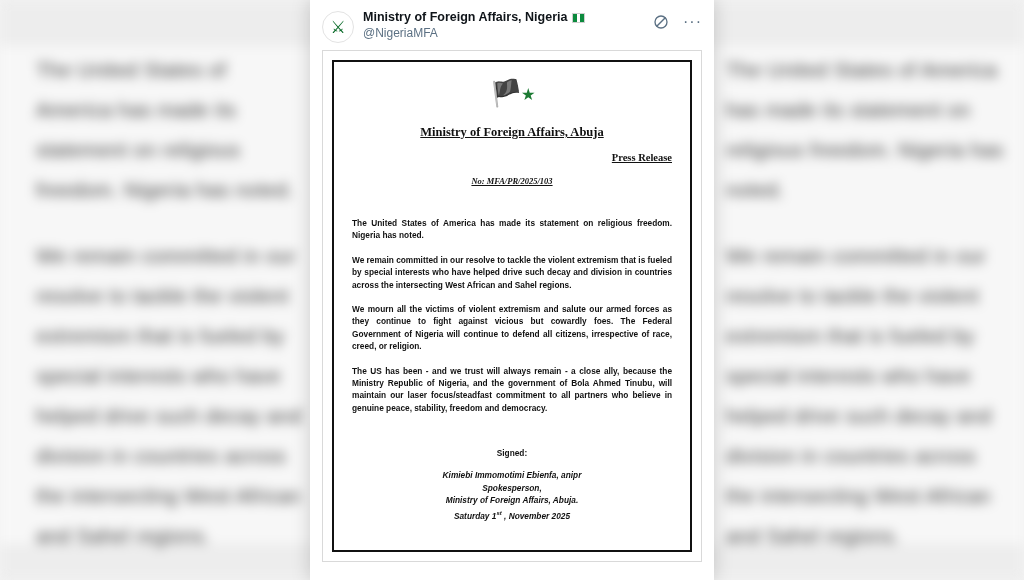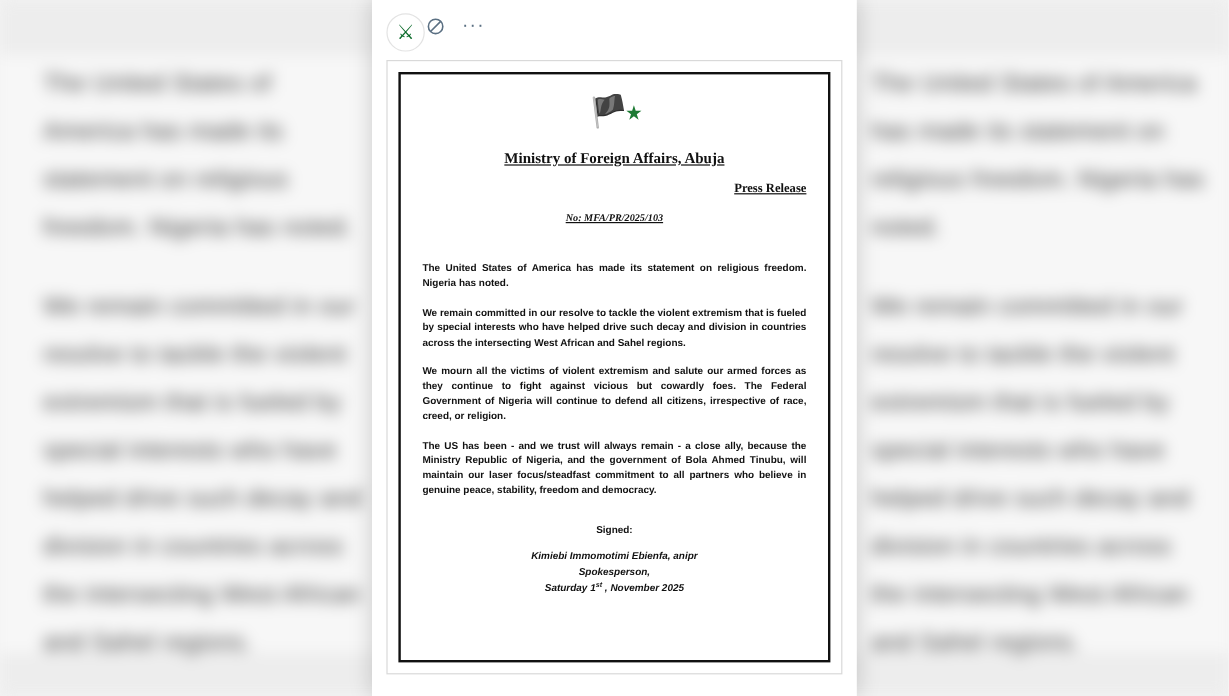--- a/index.html
+++ b/index.html
@@ -215,21 +215,21 @@
     margin: 0 0 12px 0;
     font-family: "Liberation Sans", sans-serif;
     font-size: 8.3px;
     line-height: 12.4px;
     color: #111;
     text-align: justify;
     font-weight: bold;
   }
 
   .sig-block {
-    margin-top: 22px;
+    margin-top: 34px;
     text-align: center;
   }
   .sig-lead {
     font-family: "Liberation Sans", sans-serif;
     font-size: 8.3px;
     font-weight: bold;
     color: #111;
     margin-bottom: 11px;
   }
   .sig-block .sig-line {
@@ -264,20 +264,27 @@
     </div>
   </div>
 
   <div class="card">
 
     <div class="card-header">
       <div class="avatar">
         <span class="eagle">⚔</span>
       </div>
 
+      <div class="header-names">
+        <div class="display-name">
+          <span>Ministry of Foreign Affairs, Nigeria</span>
+          <span class="flag-badge"></span>
+        </div>
+        <div class="handle">@NigeriaMFA</div>
+      </div>
 
       <div class="header-actions">
         <div class="icon-btn">
           <svg width="16" height="16" viewBox="0 0 24 24" fill="none" stroke="currentColor" stroke-width="2" stroke-linecap="round">
             <circle cx="12" cy="12" r="9"></circle>
             <line x1="6" y1="18" x2="18" y2="6"></line>
           </svg>
         </div>
         <div class="dots">···</div>
       </div>
@@ -298,20 +305,21 @@
           <p>The United States of America has made its statement on religious freedom. Nigeria has noted.</p>
           <p>We remain committed in our resolve to tackle the violent extremism that is fueled by special interests who have helped drive such decay and division in countries across the intersecting West African and Sahel regions.</p>
           <p>We mourn all the victims of violent extremism and salute our armed forces as they continue to fight against vicious but cowardly foes. The Federal Government of Nigeria will continue to defend all citizens, irrespective of race, creed, or religion.</p>
           <p>The US has been - and we trust will always remain - a close ally, because the Ministry Republic of Nigeria, and the government of Bola Ahmed Tinubu, will maintain our laser focus/steadfast commitment to all partners who believe in genuine peace, stability, freedom and democracy.</p>
         </div>
 
         <div class="sig-block">
           <div class="sig-lead">Signed:</div>
           <div class="sig-line">Kimiebi Immomotimi Ebienfa, anipr</div>
           <div class="sig-line">Spokesperson,</div>
+          <div class="sig-line">Ministry of Foreign Affairs, Abuja.</div>
           <div class="sig-line">
             <span>Saturday 1</span><sup>st</sup><span> , November 2025</span>
           </div>
         </div>
 
       </div>
     </div>
 
   </div>
 </div>

